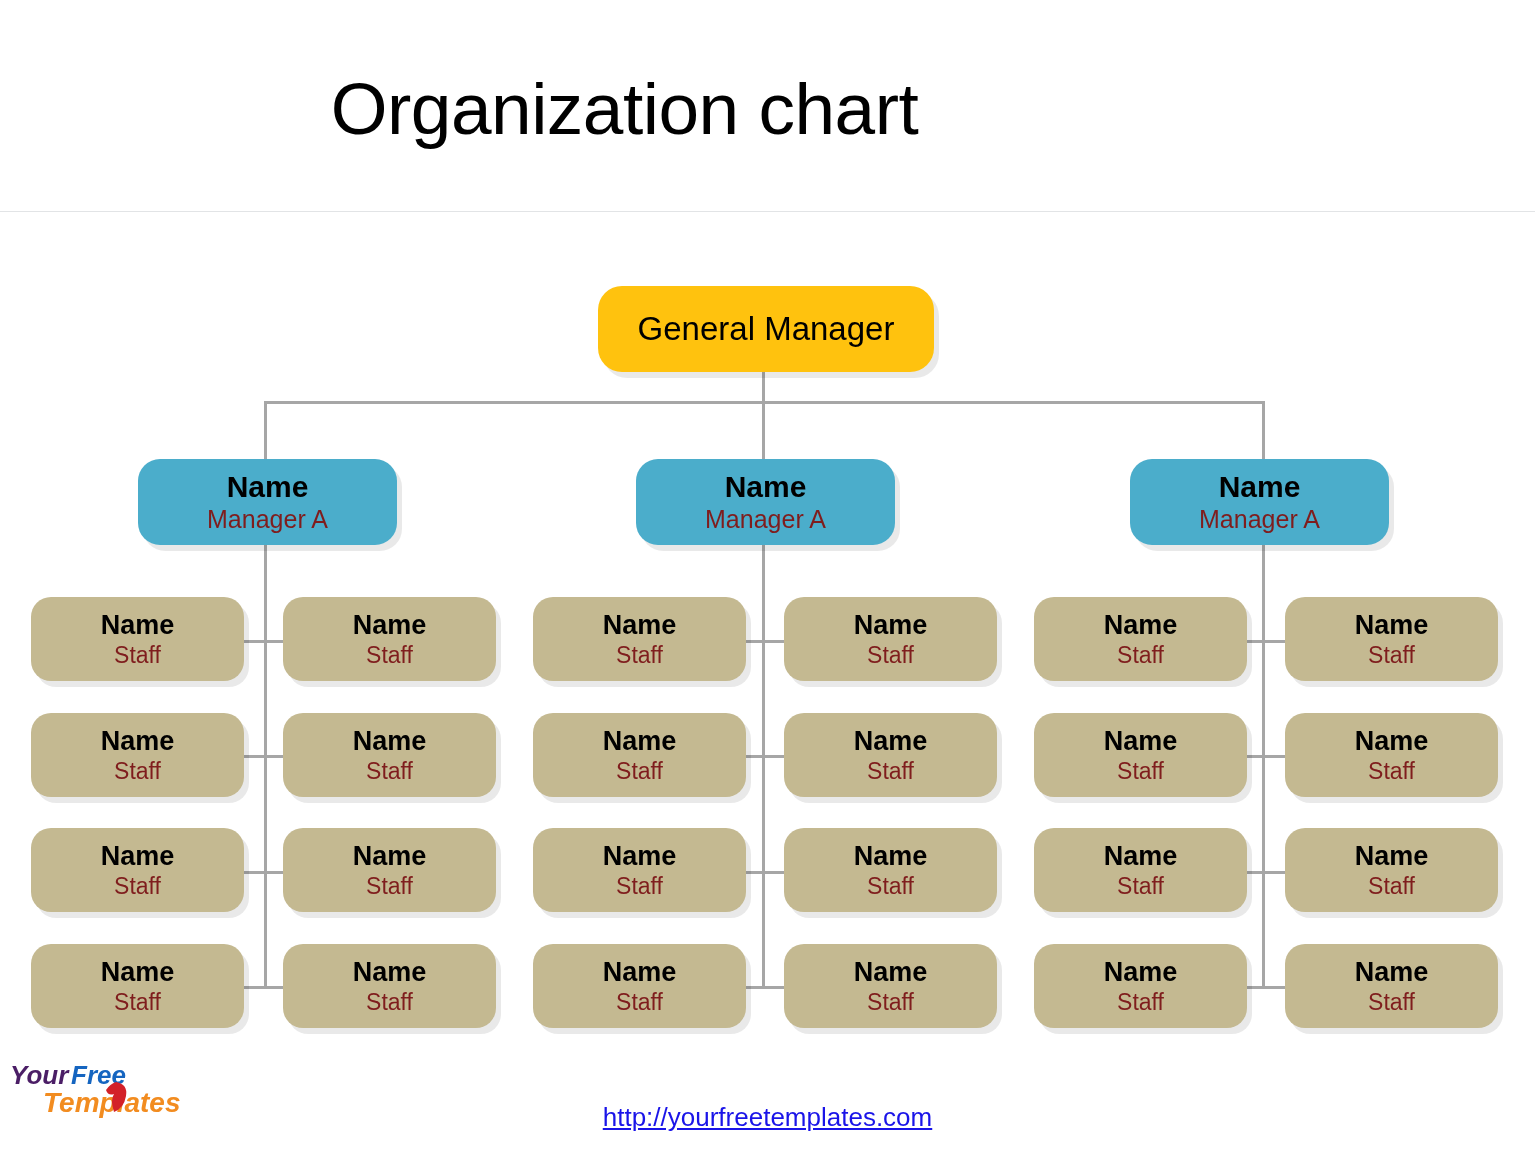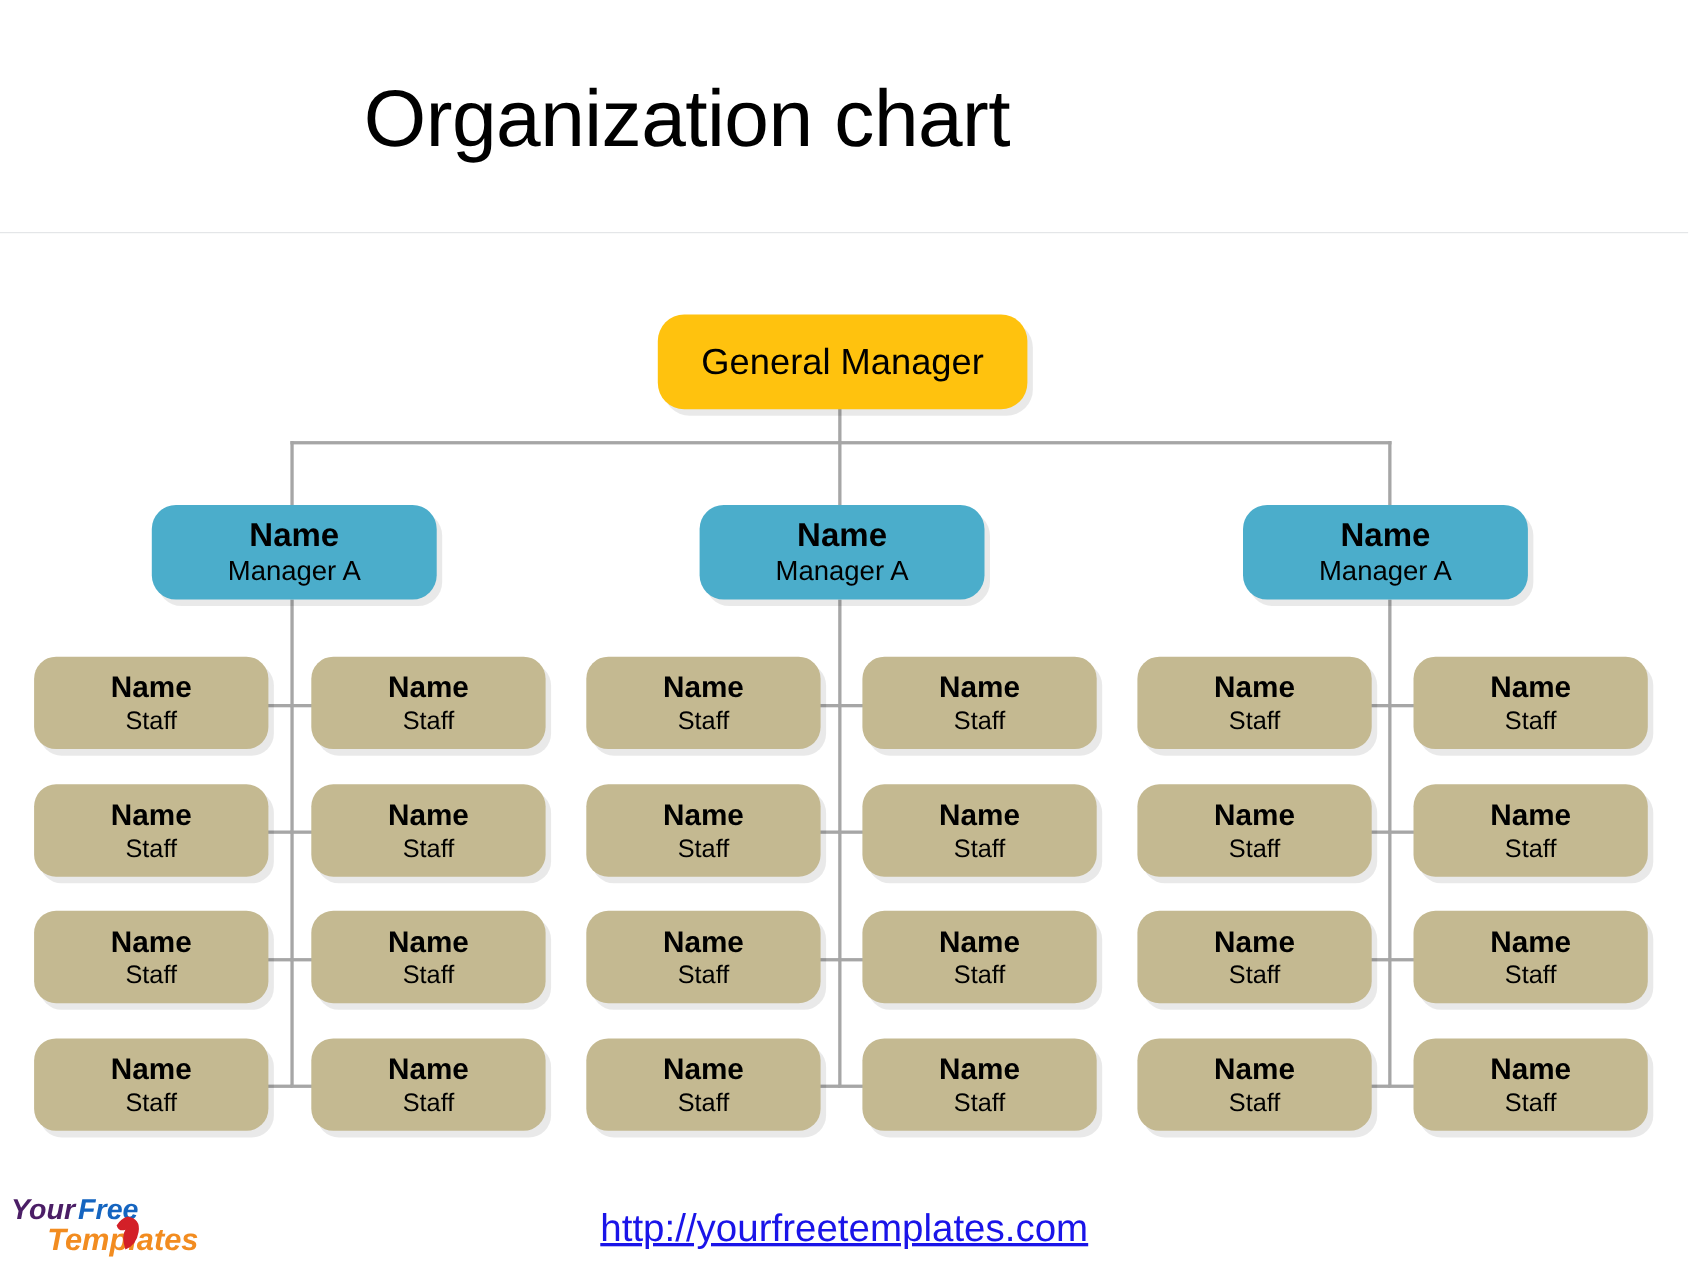--- a/index.html
+++ b/index.html
@@ -74,21 +74,21 @@
   .node.staff {
     background: #C4B991;
     border-radius: 20px;
   }
   .node .line1 {
     font-weight: bold;
     color: #000000;
   }
   .node .line2 {
     font-weight: normal;
-    color: #000000;
+    color: #7f1d1d;
   }
 
   .node.root .line1 {
     font-size: 33px;
     font-weight: 400;
     line-height: 40px;
   }
   .node.manager .line1 {
     font-size: 30px;
     line-height: 34px;
@@ -106,31 +106,31 @@
     line-height: 28px;
   }
 
   
   #site-url {
     position: absolute;
     left: 0;
     top: 1100px;
     width: 1535px;
     text-align: center;
-    font-size: 35px;
+    font-size: 26px;
     line-height: 34px;
     color: #1a14e8;
     text-decoration: underline;
     white-space: nowrap;
   }
 
   #logo {
     position: absolute;
     left: 8px;
-    top: 1082px;
+    top: 1058px;
     width: 210px;
     height: 62px;
   }
   #logo svg { display: block; }
 </style>
 </head>
 <body>
 
 <div id="slide">
 

